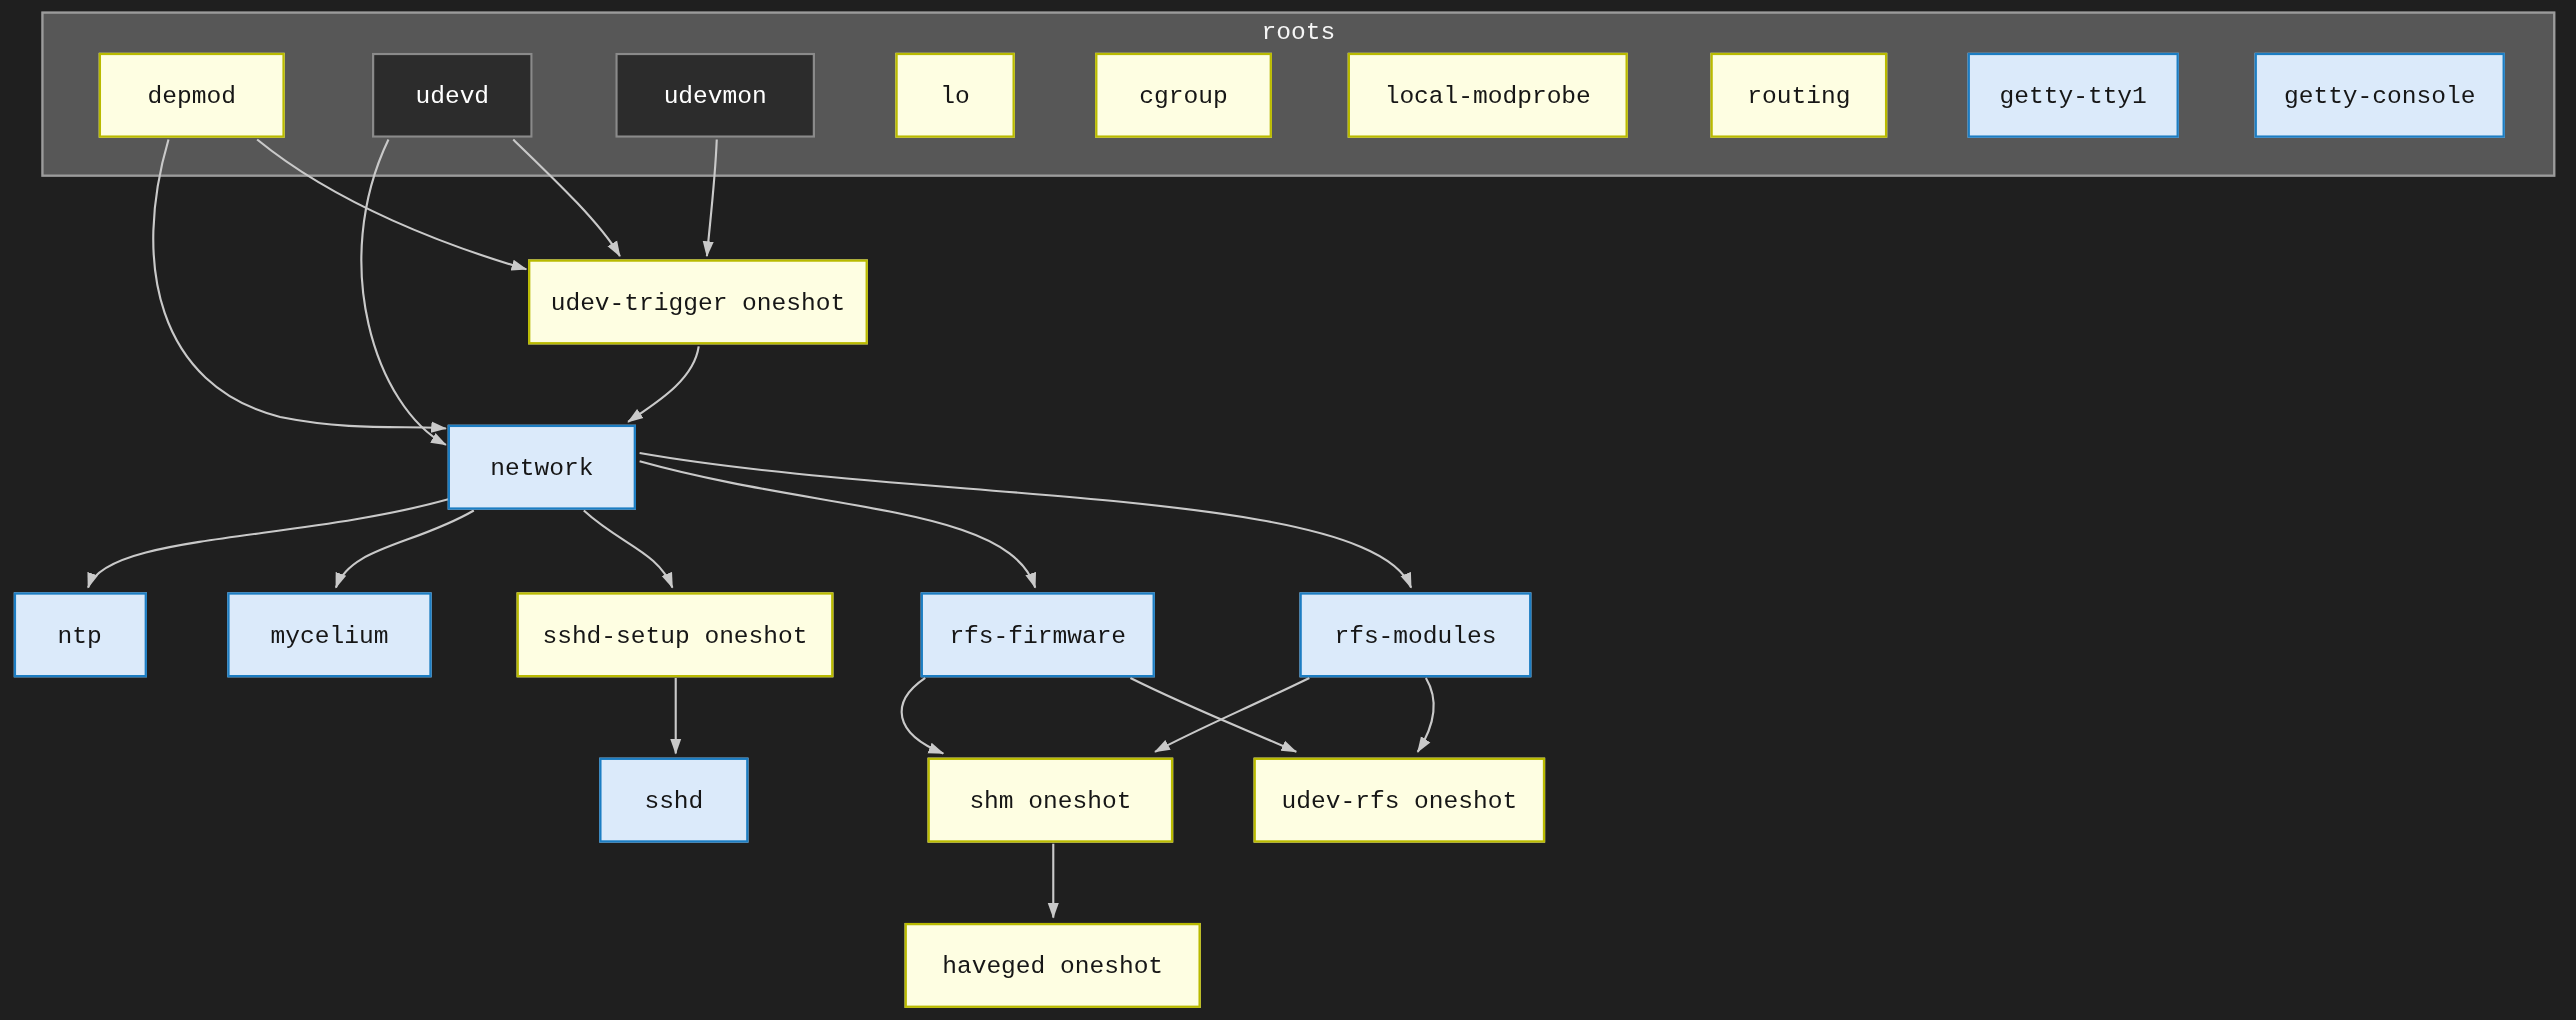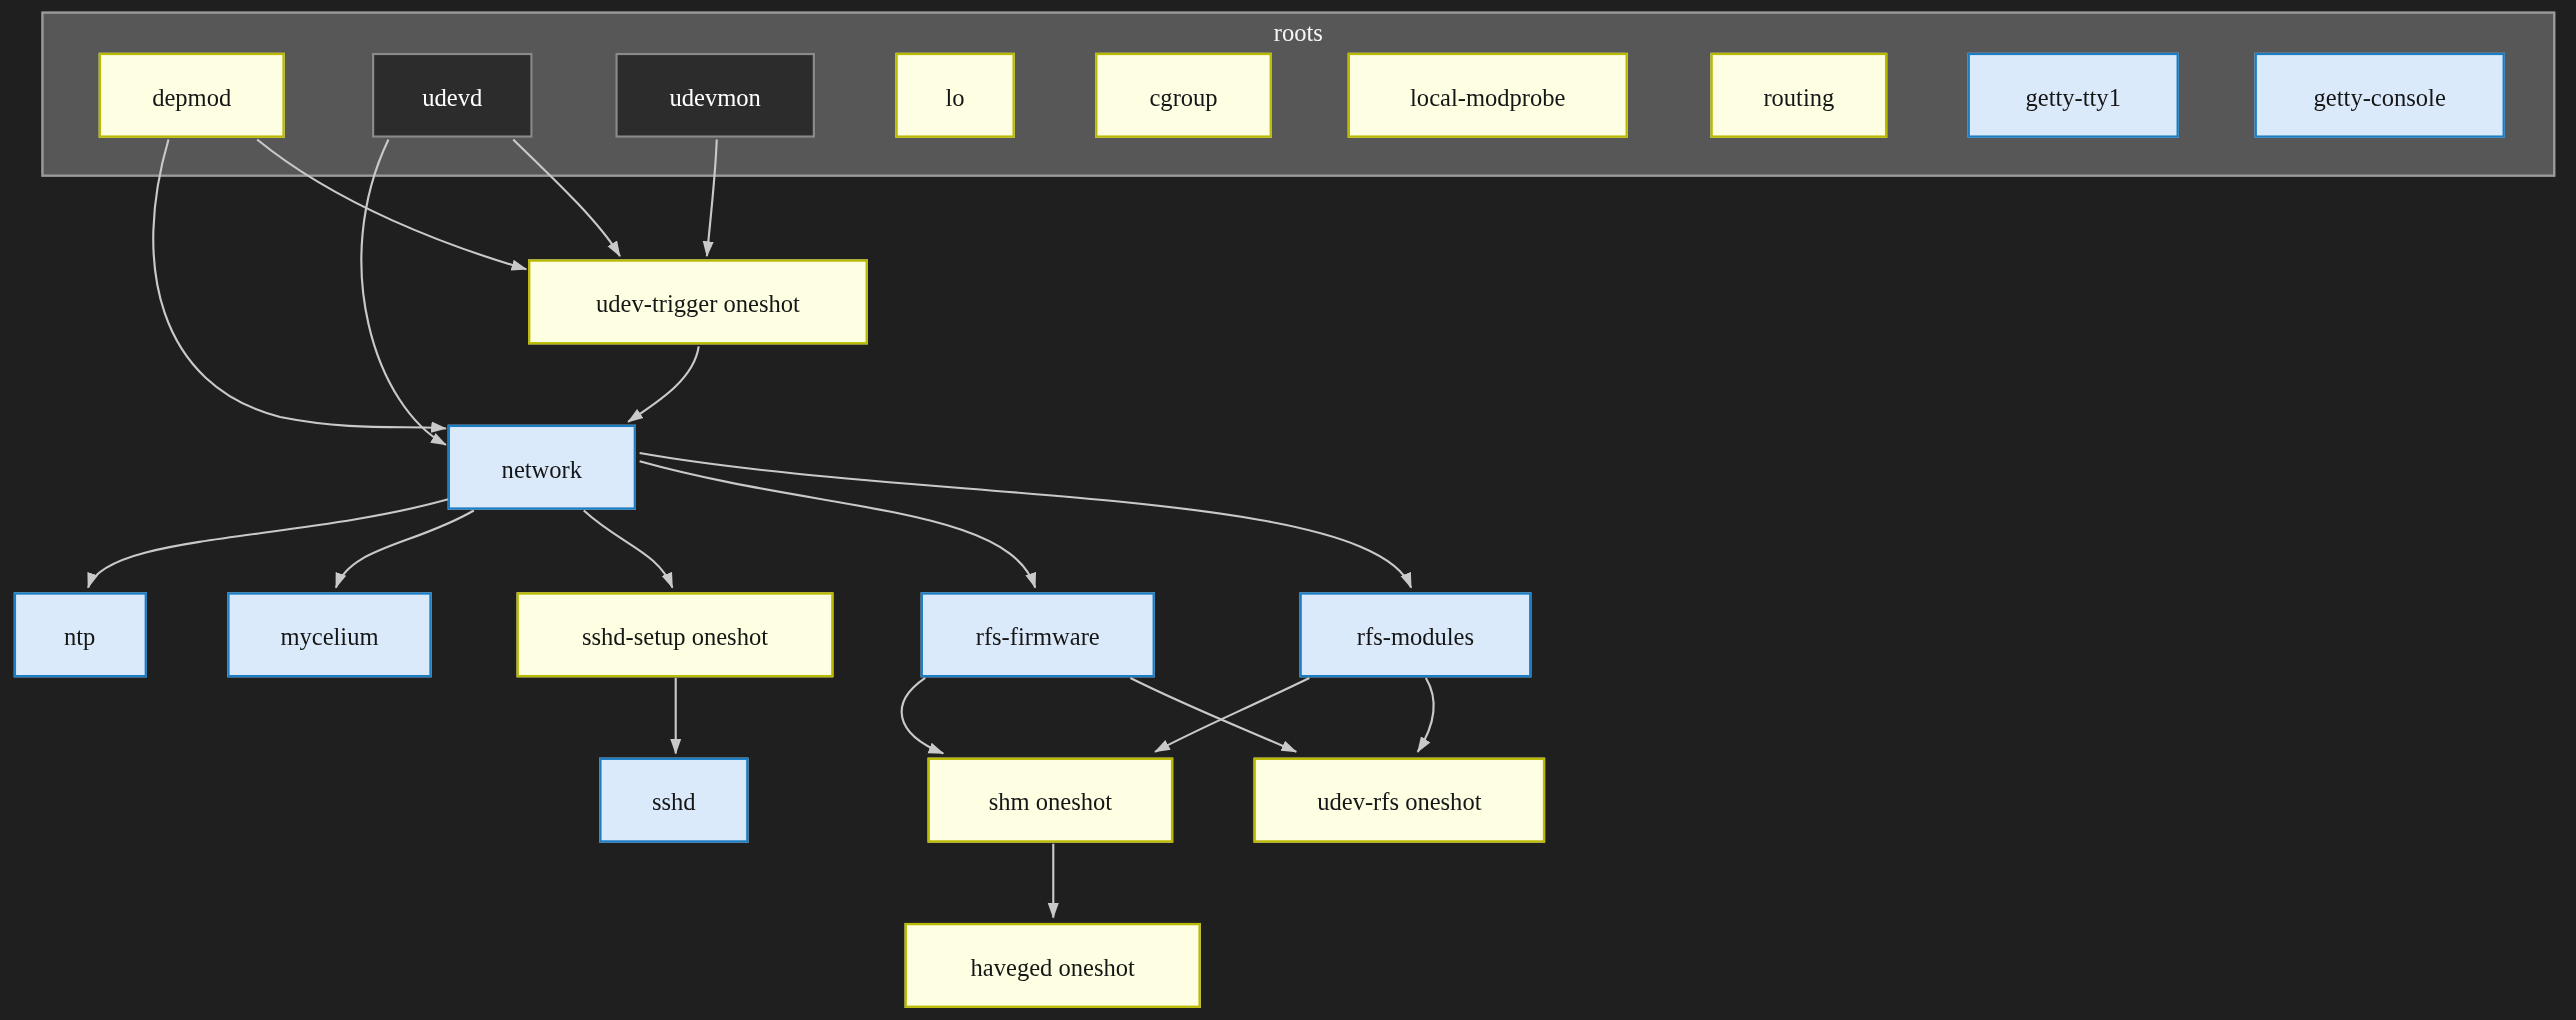--- a/index.html
+++ b/index.html
@@ -1,19 +1,19 @@
 <!DOCTYPE html>
 <html style="font-size:11.4px"><head>
 <meta charset="utf-8">
 <style>
   html,body{margin:0;padding:0;background:#1f1f1f;}
   .viewport{
     position:relative;width:2576px;height:1020px;overflow:hidden;
     background:var(--bg,#1f1f1f);
-    font-family:Liberation Serif, serif;
+    font-family:Liberation Mono, monospace;
   }
   .canvas{
     position:absolute;left:0;top:0;width:1122px;height:444px;
     transform:scale(2.29592);transform-origin:0 0;
   }
   .cluster{
     position:absolute;left:18px;top:5px;width:1095px;height:72px;
     background:var(--cluster-fill);border:1.1px solid var(--cluster-border);
     box-sizing:border-box;
   }

